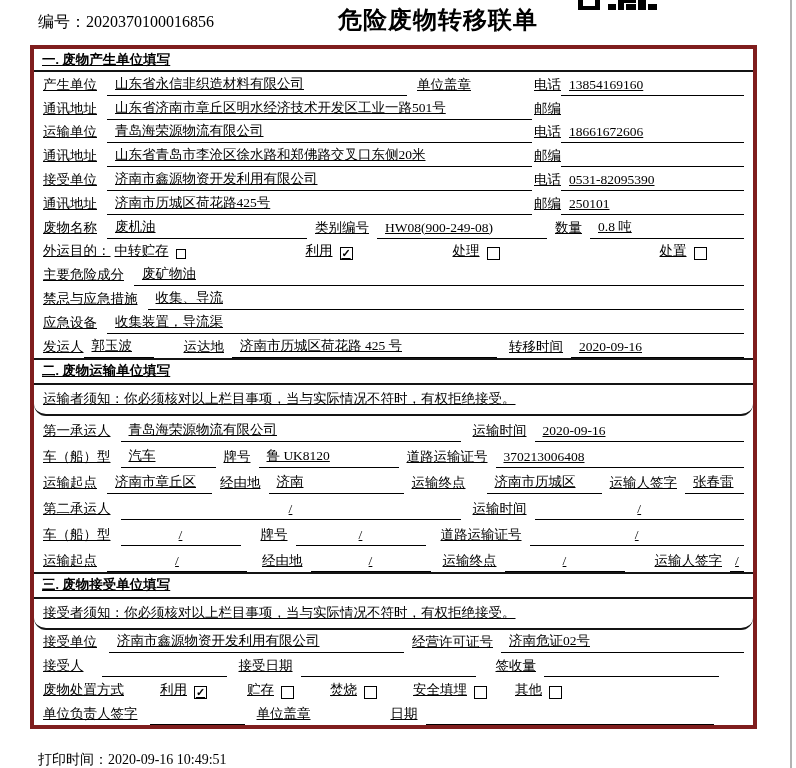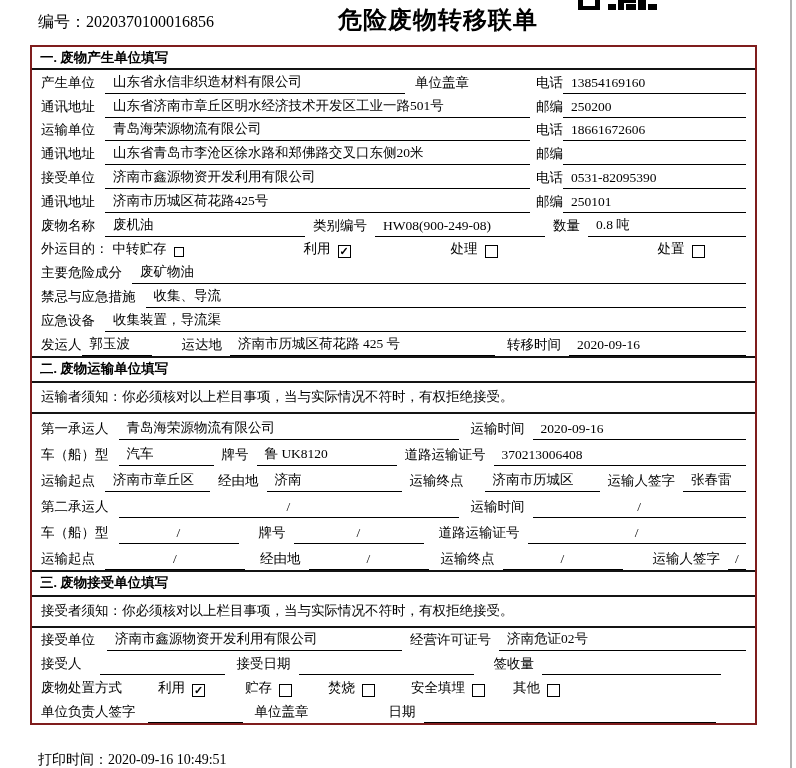--- a/index.html
+++ b/index.html
@@ -3,28 +3,28 @@
 <meta charset="utf-8">
 <style>
   * { margin:0; padding:0; box-sizing:border-box; }
   html,body { width:796px; height:768px; background:#ffffff; overflow:hidden; }
   body { position:relative; font-family:"Liberation Serif","DejaVu Serif",serif; color:#000; }
 
   .serial { position:absolute; left:38px; top:12px; font-size:16px; white-space:nowrap; }
   .title  { position:absolute; left:338px; top:4px; font-size:24px; font-weight:bold; letter-spacing:1px; white-space:nowrap; }
   .qr     { position:absolute; left:578px; top:0; }
 
-  .box { position:absolute; left:30px; top:45px; width:727px; border:2px solid #7f1d1d; background:#fff; }
+  .box { position:absolute; left:30px; top:45px; width:727px; border:4px solid #7f1d1d; background:#fff;text-decoration:underline; }
 
   .sec { font-weight:bold; font-size:13.5px; height:23px; display:flex; align-items:center;
          padding:0 8px; border-bottom:2px solid #141414; }
   .sec.mid { border-top:2px solid #141414; height:27px; }
 
   .notice { height:31px; display:flex; align-items:center; padding:9px 9px;
-            border-bottom:2px solid #141414; font-size:13.5px; }
+            border-bottom:2px solid #141414; font-size:13.5px;border-radius:12px; }
 
   .row { display:flex; align-items:flex-end; padding:0 9px; font-size:13.5px; height:23.8px; }
   .row.h26 { height:26px; }
 
   .lbl { white-space:nowrap; padding-bottom:2px; }
   .val { border-bottom:1px solid #000; white-space:nowrap; overflow:hidden;
          padding:0 2px 2px 8px; }
   .val.c { text-align:center; padding-left:2px; }
   .f   { flex:1; }
   .rg  { margin-left:auto; display:flex; width:210px; align-items:flex-end;margin-top:40px; }
@@ -70,21 +70,20 @@
       <span class="lbl">电话</span>
       <span class="val f">13854169160</span>
     </span>
   </div>
 
   <div class="row">
     <span class="lbl">通讯地址</span>
     <span class="val" style="width:425px;margin-left:10px">山东省济南市章丘区明水经济技术开发区工业一路501号</span>
     <span class="rg">
       <span class="lbl">邮编</span>
-      <span class="val f">250200</span>
     </span>
   </div>
 
   <div class="row">
     <span class="lbl">运输单位</span>
     <span class="val" style="width:425px;margin-left:10px">青岛海荣源物流有限公司</span>
     <span class="rg">
       <span class="lbl">电话</span>
       <span class="val f">18661672606</span>
     </span>

